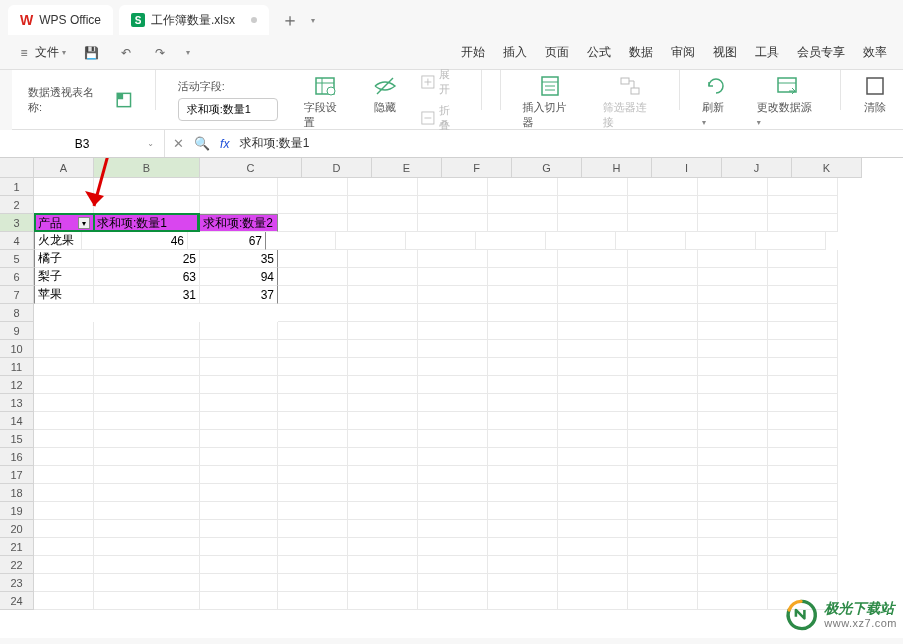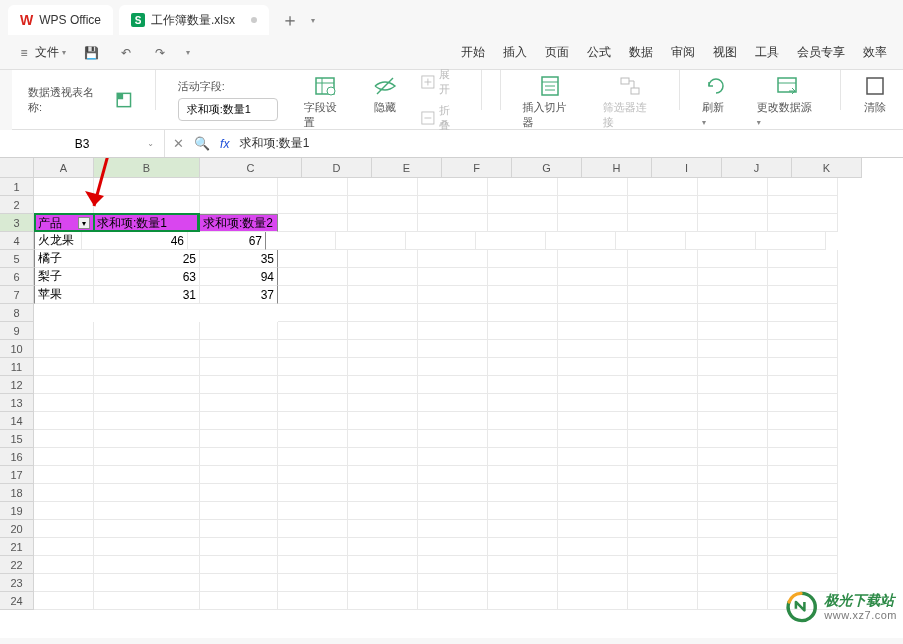--- a/index.html
+++ b/index.html
@@ -72,21 +72,21 @@
 .cell .dd { margin-left: auto; width: 12px; height: 12px; border: 1px solid #888; display: flex; align-items: center; justify-content: center; font-size: 8px; background: #f0f0f0; }
 
 
 .sel-box { position: absolute; border: 2px solid #0a8f3c; pointer-events: none; }
 .hdr-highlight { position: absolute; border: 2px solid #0a8f3c; pointer-events: none; }
 
 
 .arrow { position: absolute; pointer-events: none; }
 
 
-.watermark { position: absolute; right: 6px; bottom: 20px; display: flex; align-items: center; gap: 6px; }
+.watermark { position: absolute; right: 6px; bottom: 12px; display: flex; align-items: center; gap: 6px; }
 .wm-logo { width: 34px; height: 34px; }
 .wm-txt { display: flex; flex-direction: column; line-height: 1.2; }
 .wm-cn { font-size: 14px; color: #2d8a47; font-weight: bold; font-style: italic; }
 .wm-en { font-size: 11px; color: #7a7a7a; letter-spacing: 0.5px; }
 </style>
 </head>
 <body>
 
 <div class="titlebar">
   <div class="tab first">

